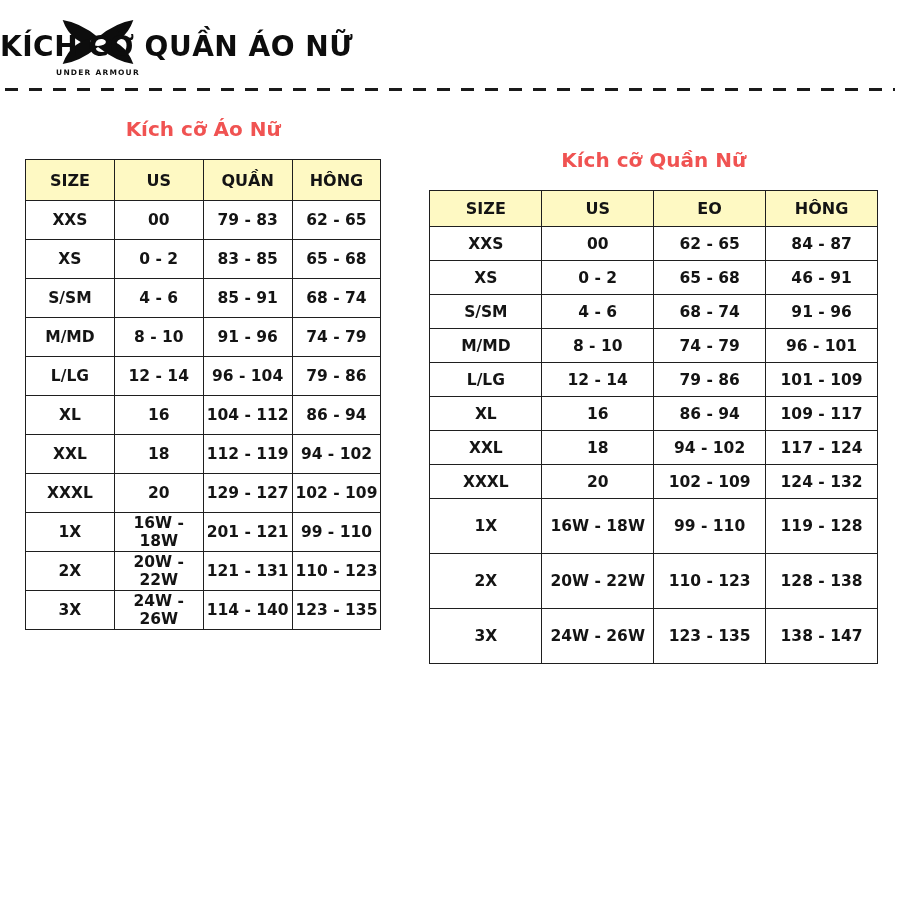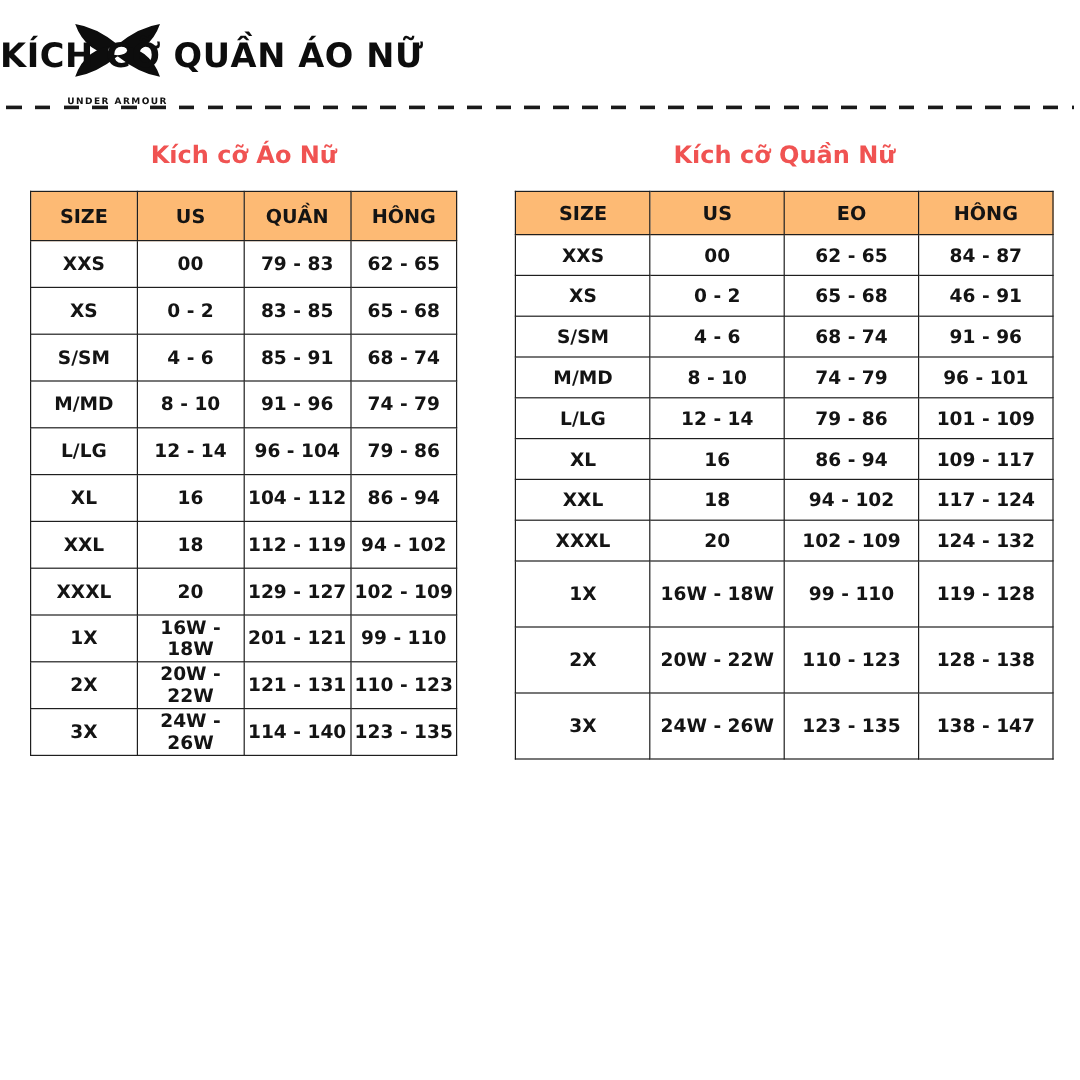--- a/index.html
+++ b/index.html
@@ -19,21 +19,21 @@
     width: 100%;
   }
   .brand {
     position: absolute;
     left: 52px; top: 16px;
     width: 92px;
     text-align: center;
   }
   .brand svg { display: block; margin: 0 auto; }
   .brand-text {
-    margin-top: 12px;
+    margin-top: 0;
     font-size: 7.5px;
     font-weight: bold;
     letter-spacing: 1.2px;
     color: #111;
     white-space: nowrap;
   }
   .page-title {
     position: absolute;
     left: 0; right: 0; top: 30px;
     font-size: 28px;
@@ -49,21 +49,21 @@
   }
 
   
   .content {
     display: flex;
     padding: 26px 22px 0 25px;
     gap: 48px;
   }
   .table-section { display: block; }
   .section-ao   { width: 398px; }
-  .section-quan { width: 501px; }
+  .section-quan { width: 501px; margin-top: 31px; }
 
   .section-title {
     text-align: center;
     font-size: 20px;
     font-weight: bold;
     color: #f05352;
     margin-bottom: 18px;
   }
 
   table.size-table {
@@ -73,21 +73,21 @@
   }
   .size-table th, .size-table td {
     border: 1.5px solid #1f1f1f;
     text-align: center;
     vertical-align: middle;
     font-weight: bold;
     color: #141414;
     padding: 0 2px;
   }
   .size-table th {
-    background: #fdba74;
+    background: #fef9c3;
     font-size: 16px;
   }
   .size-table td { font-size: 15.5px; }
 
   
   .table-ao th { height: 41px; }
   .table-ao td { height: 39px; }
 
   
   .table-quan th { height: 36px; }

